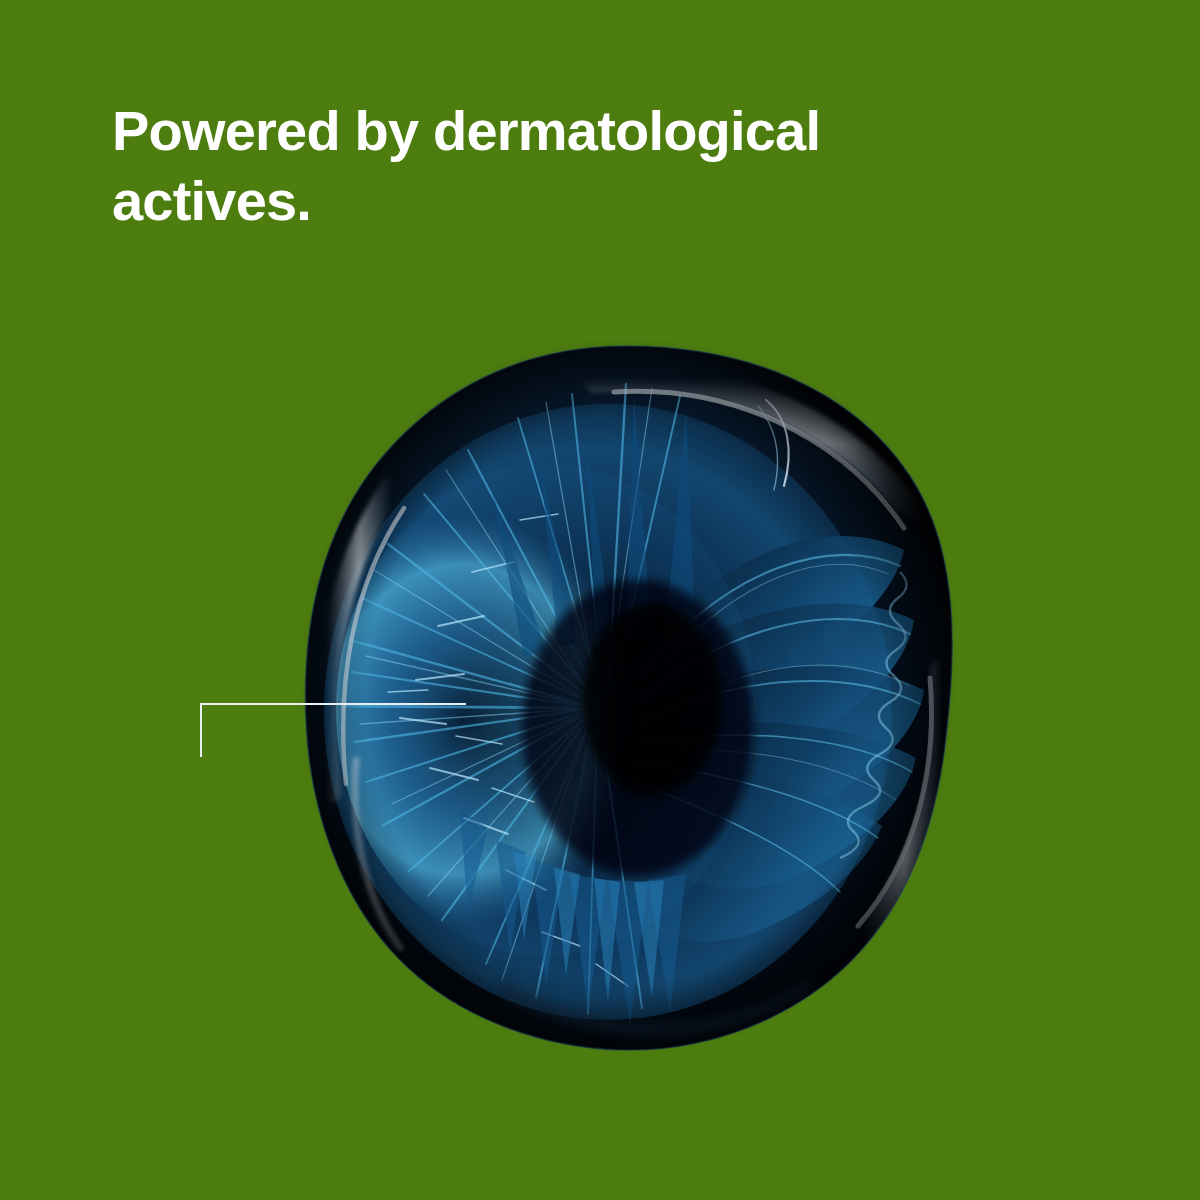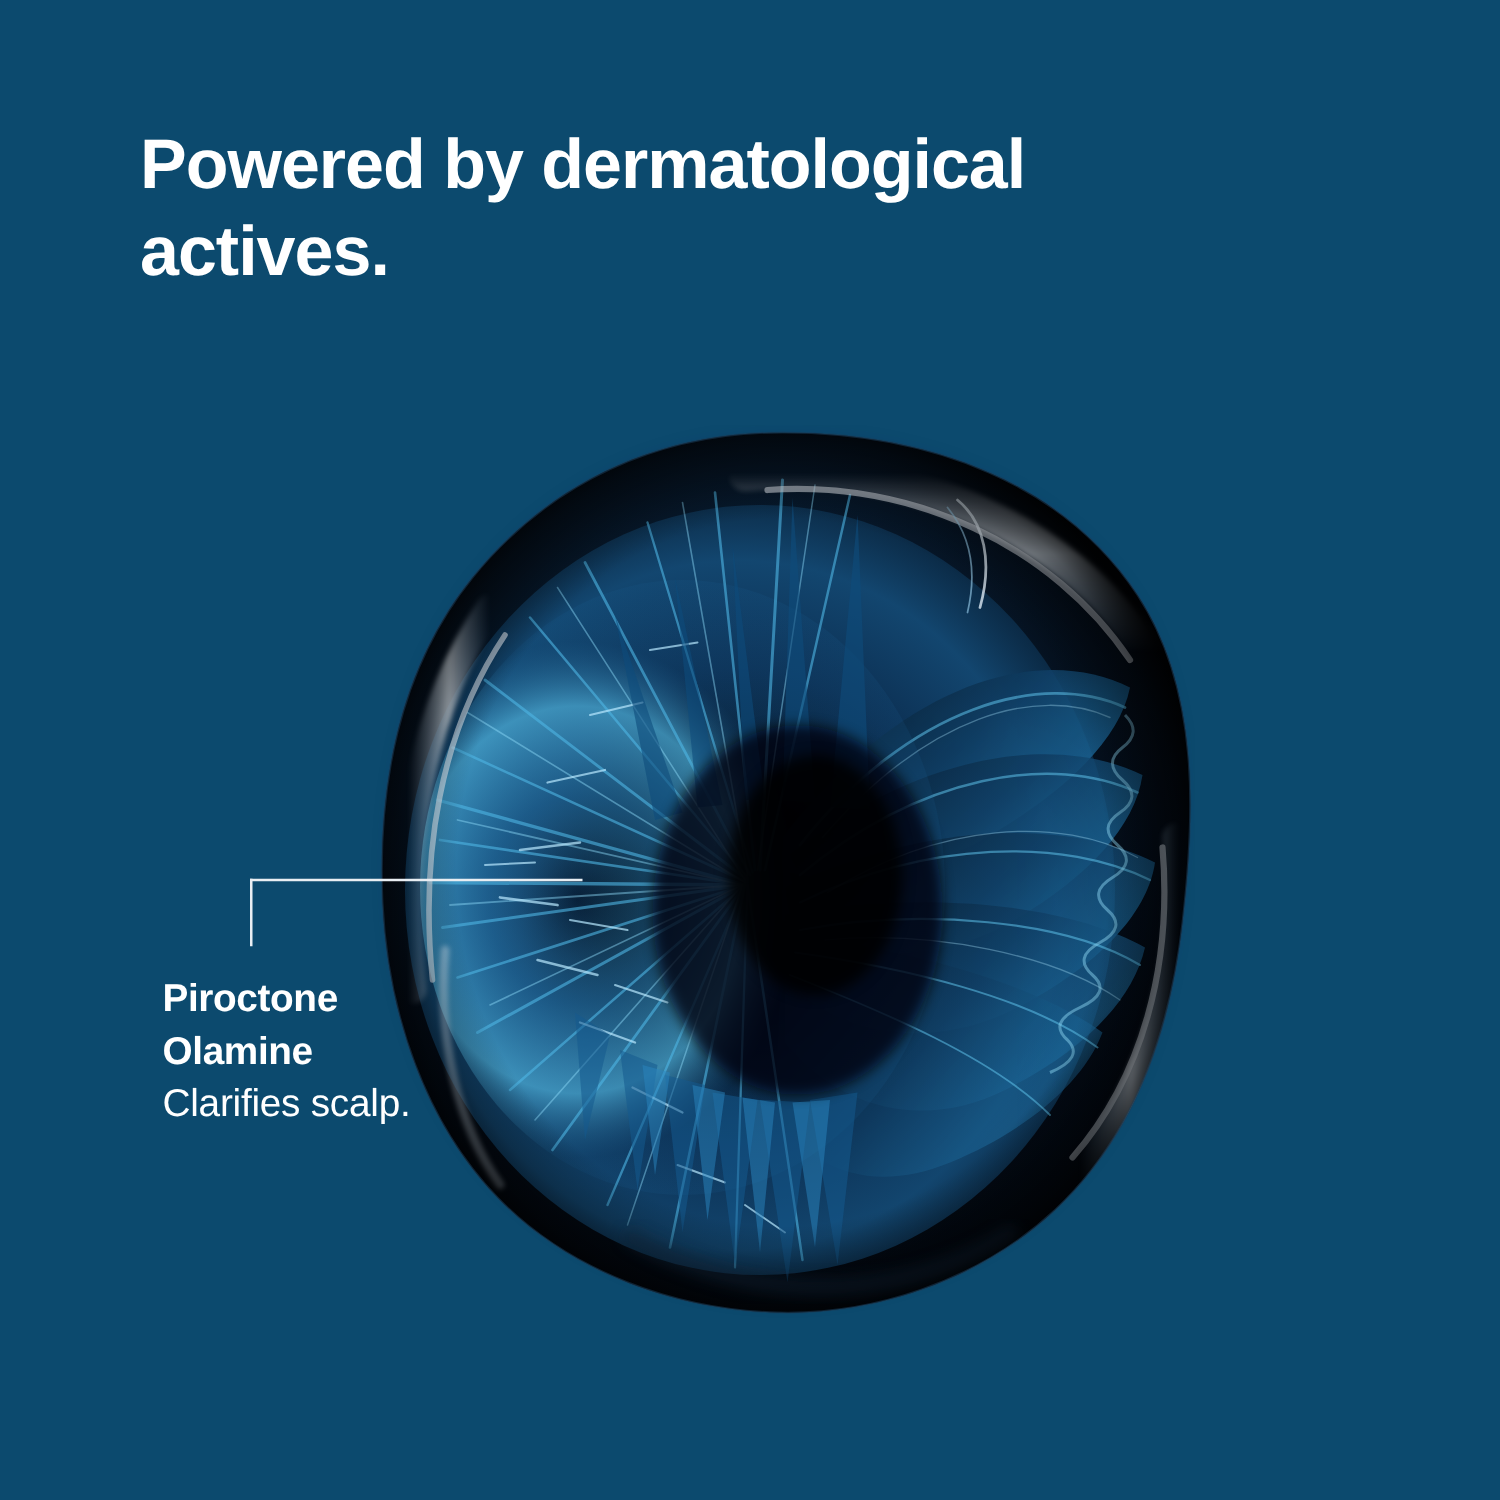--- a/index.html
+++ b/index.html
@@ -10,21 +10,21 @@
   }
   body {
     font-family: "Liberation Sans", sans-serif;
     -webkit-font-smoothing: antialiased;
   }
 
   .stage {
     position: relative;
     width: 1200px;
     height: 1200px;
-    background: #0c4a6e;
+    background: #4d7c0f;
     overflow: hidden;
   }
 
   
   .headline {
     position: absolute;
     left: 112px;
     top: 96px;
     width: 900px;
     margin: 0;
@@ -347,18 +347,14 @@
                C6,292 22,196 82,122
                C144,46 230,6 330,6 Z" fill="none" stroke="#1b3c58" stroke-width="1.6" opacity="0.55"></path>
     </svg>
   </div>
 
   <div class="callout-line">
     <span class="horiz"></span>
     <span class="vert"></span>
   </div>
 
-  <div class="callout">
-    <p class="name">Piroctone Olamine</p>
-    <p class="desc">Clarifies scalp.</p>
-  </div>
 
 </div>
 
 </body></html>

